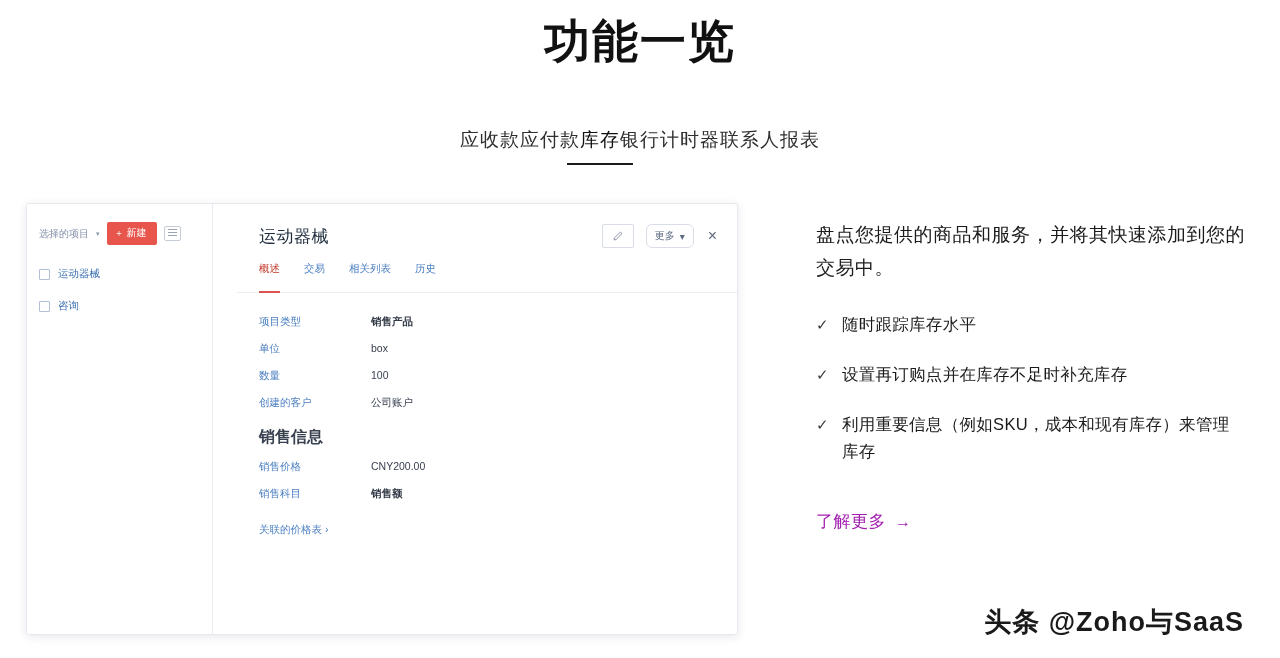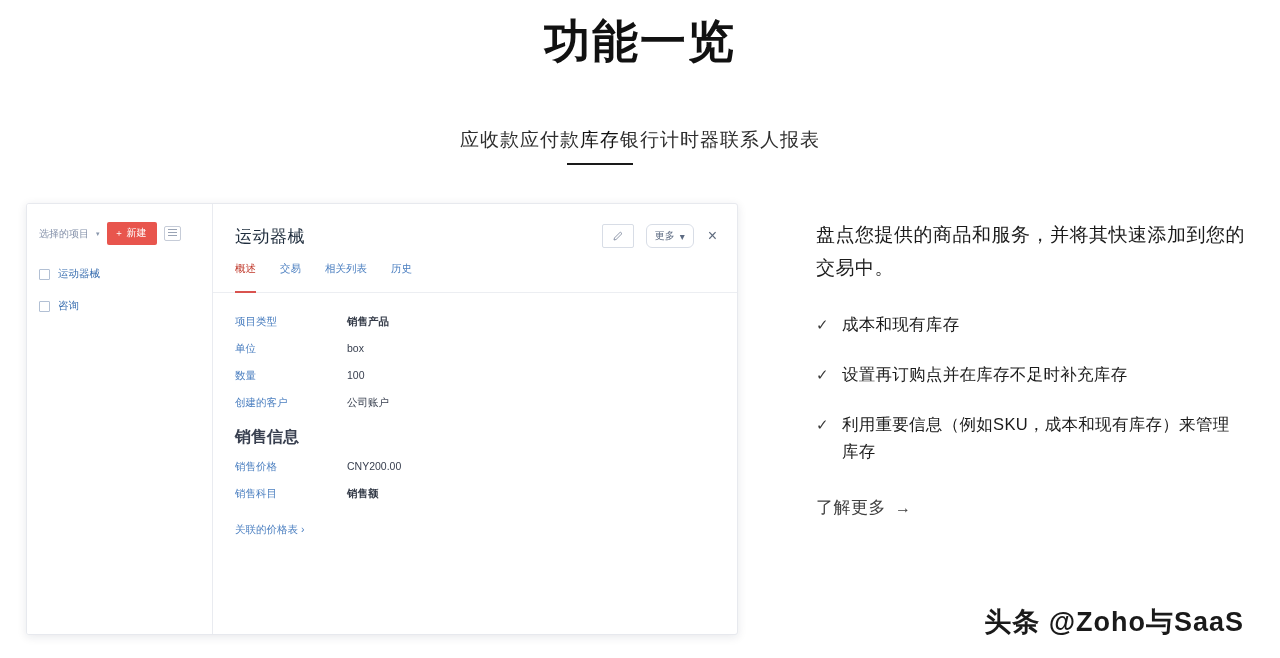--- a/index.html
+++ b/index.html
@@ -69,20 +69,21 @@
   .app-card {
     width: 710px;
     height: 430px;
     background: #ffffff;
     border: 1px solid #e7e9ee;
     border-radius: 3px;
     box-shadow: 0 2px 10px rgba(20, 30, 60, 0.10);
     display: flex;
     overflow: hidden;
     flex: none;
+    gap: 24px;
   }
 
   
   .app-left {
     width: 186px;
     border-right: 1px solid #e9ebf0;
     box-sizing: border-box;
     background: #ffffff;
   }
   .app-left-head {
@@ -289,23 +290,23 @@
     line-height: 1.6;
     letter-spacing: .3px;
   }
   .check {
     color: #3a3a3a;
     font-size: 15px;
     flex: none;
     padding-top: 2px;
   }
   .promo-link {
-    margin-top: 8px;
+    margin-top: 22px;
     font-size: 17px;
-    color: #404040;
+    color: #a21caf;
     display: inline-flex;
     align-items: center;
     gap: 9px;
     cursor: pointer;
     letter-spacing: .5px;
   }
   .promo-link .arrow { font-size: 16px; }
 
   
   .watermark {
@@ -421,21 +422,21 @@
 
     </div>
   </div>
 
   <div class="promo">
     <div class="promo-lead">盘点您提供的商品和服务，并将其快速添加到您的交易中。</div>
 
     <div class="promo-list">
       <div class="promo-item">
         <span class="check">✓</span>
-        <span>成本和现有库存</span>
+        <span>随时跟踪库存水平</span>
       </div>
       <div class="promo-item">
         <span class="check">✓</span>
         <span>设置再订购点并在库存不足时补充库存</span>
       </div>
       <div class="promo-item">
         <span class="check">✓</span>
         <span>利用重要信息（例如SKU，成本和现有库存）来管理库存</span>
       </div>
     </div>

